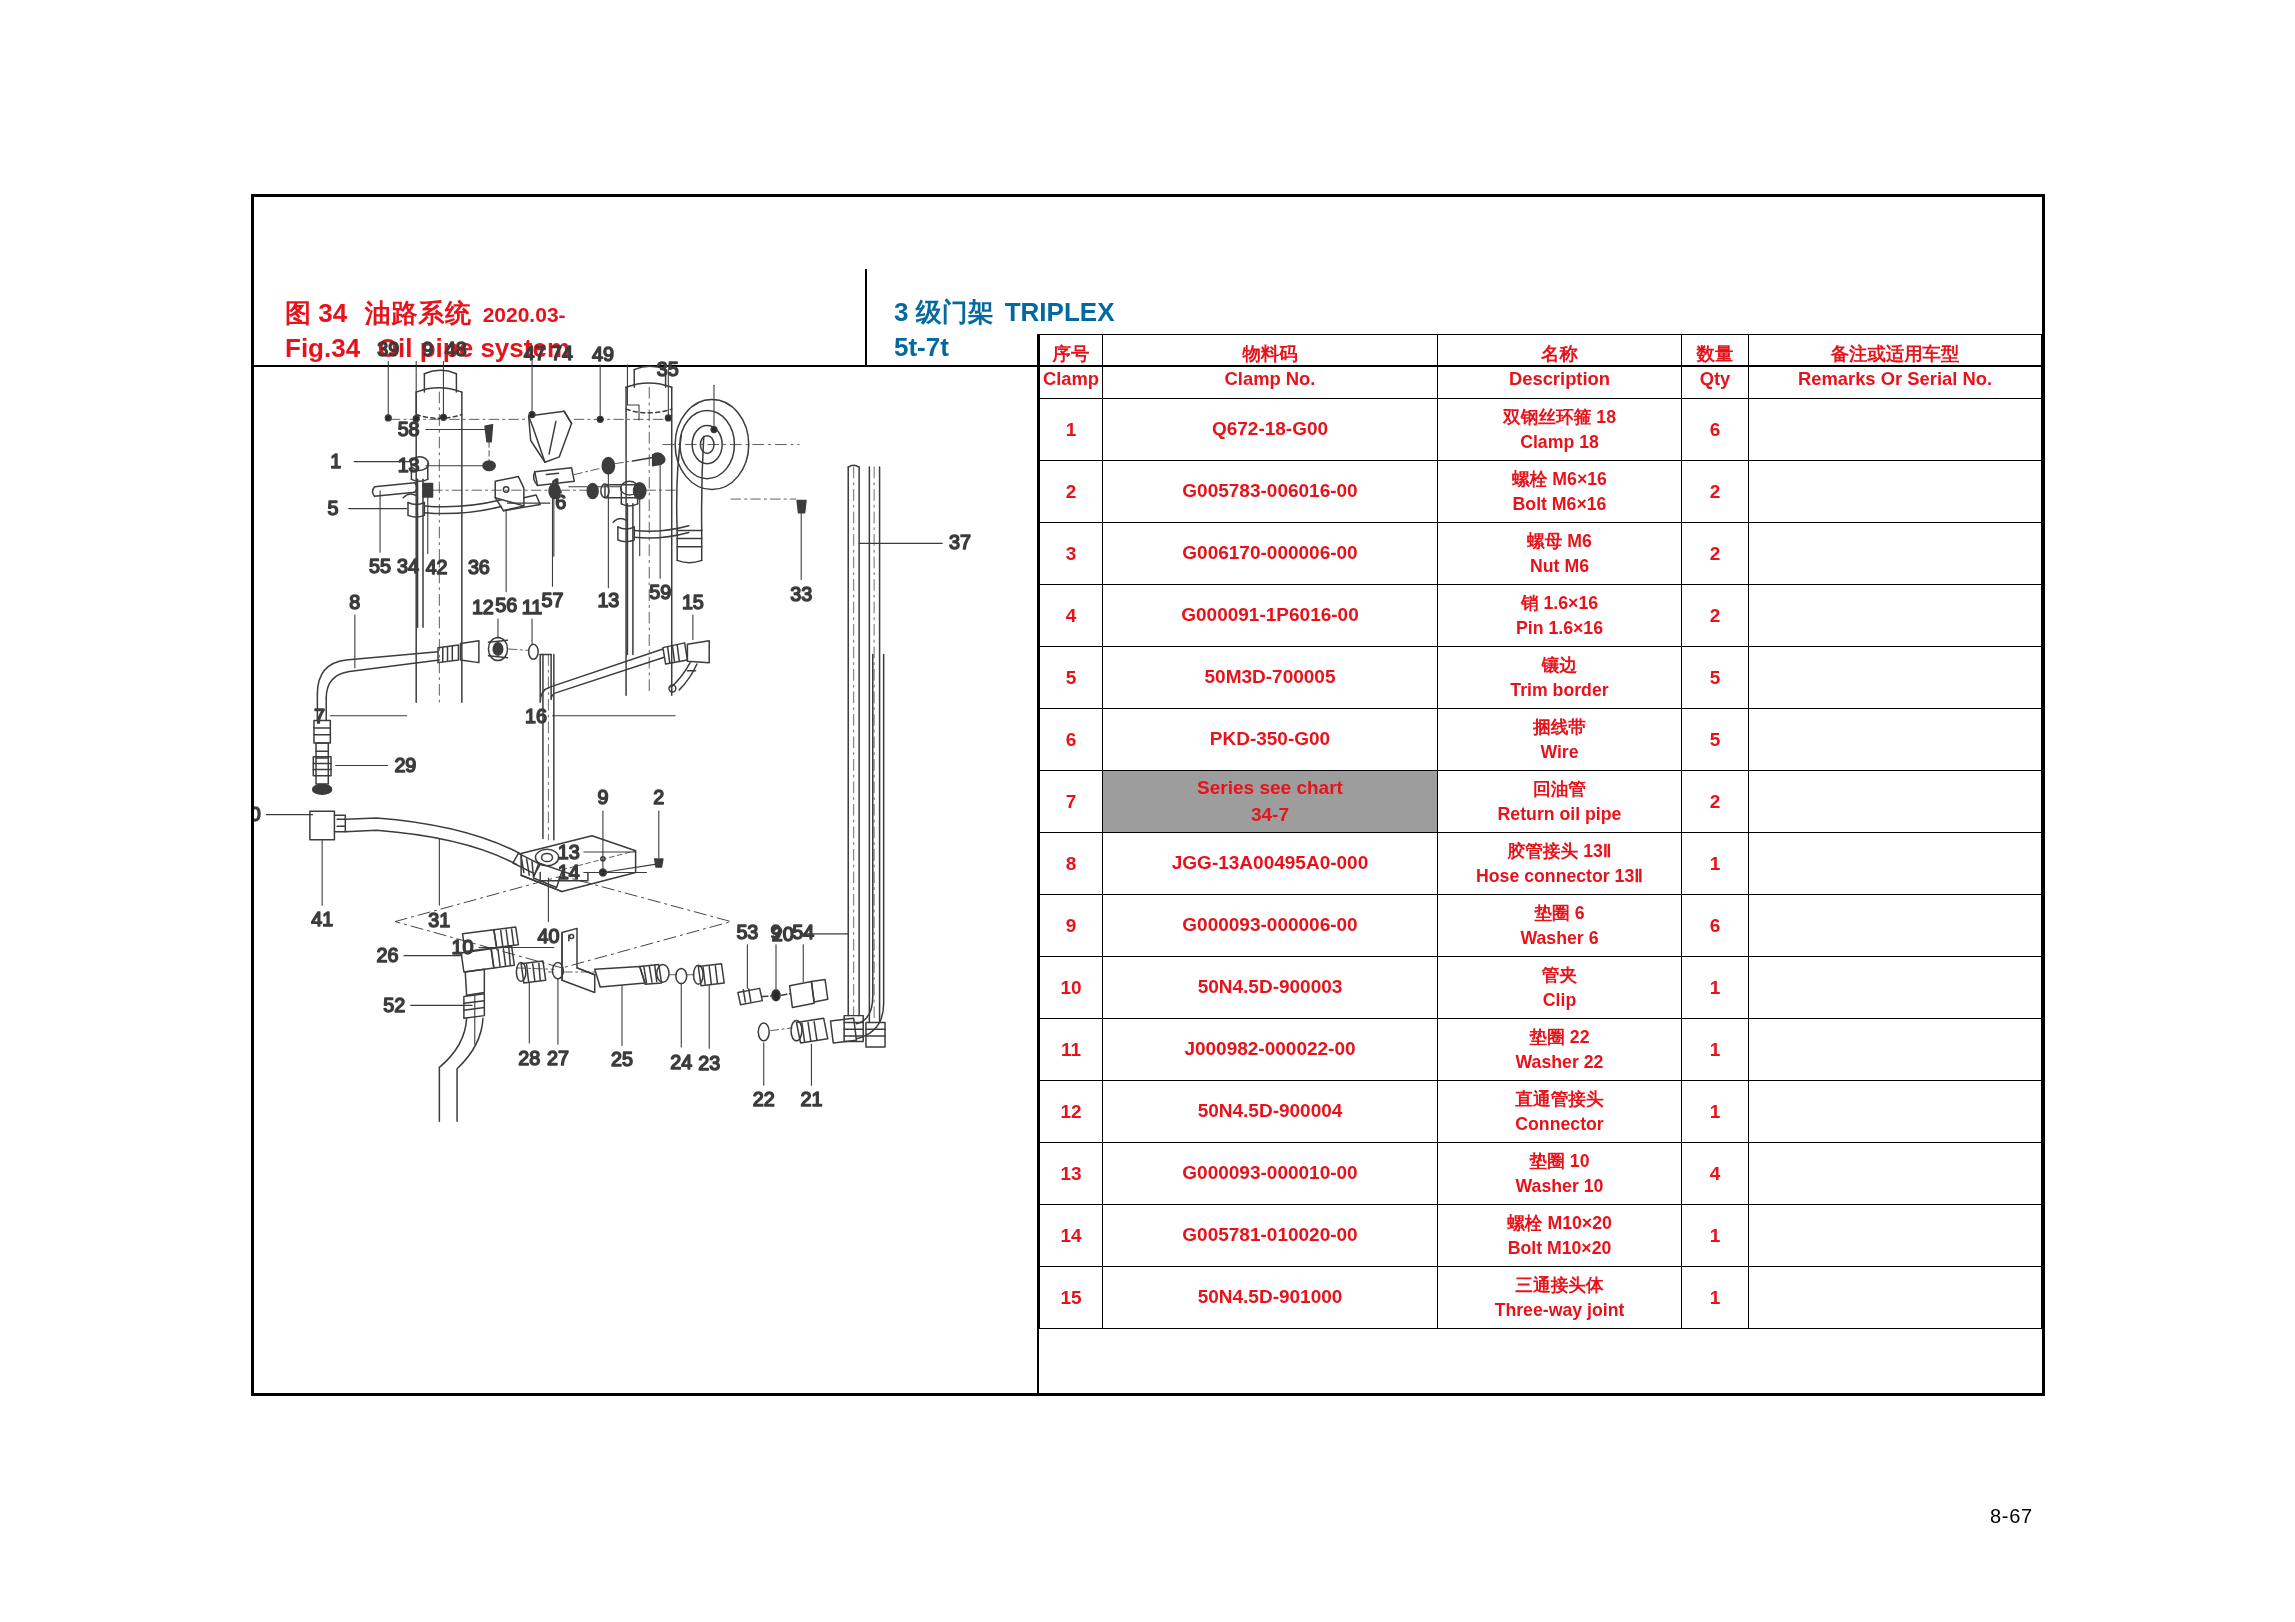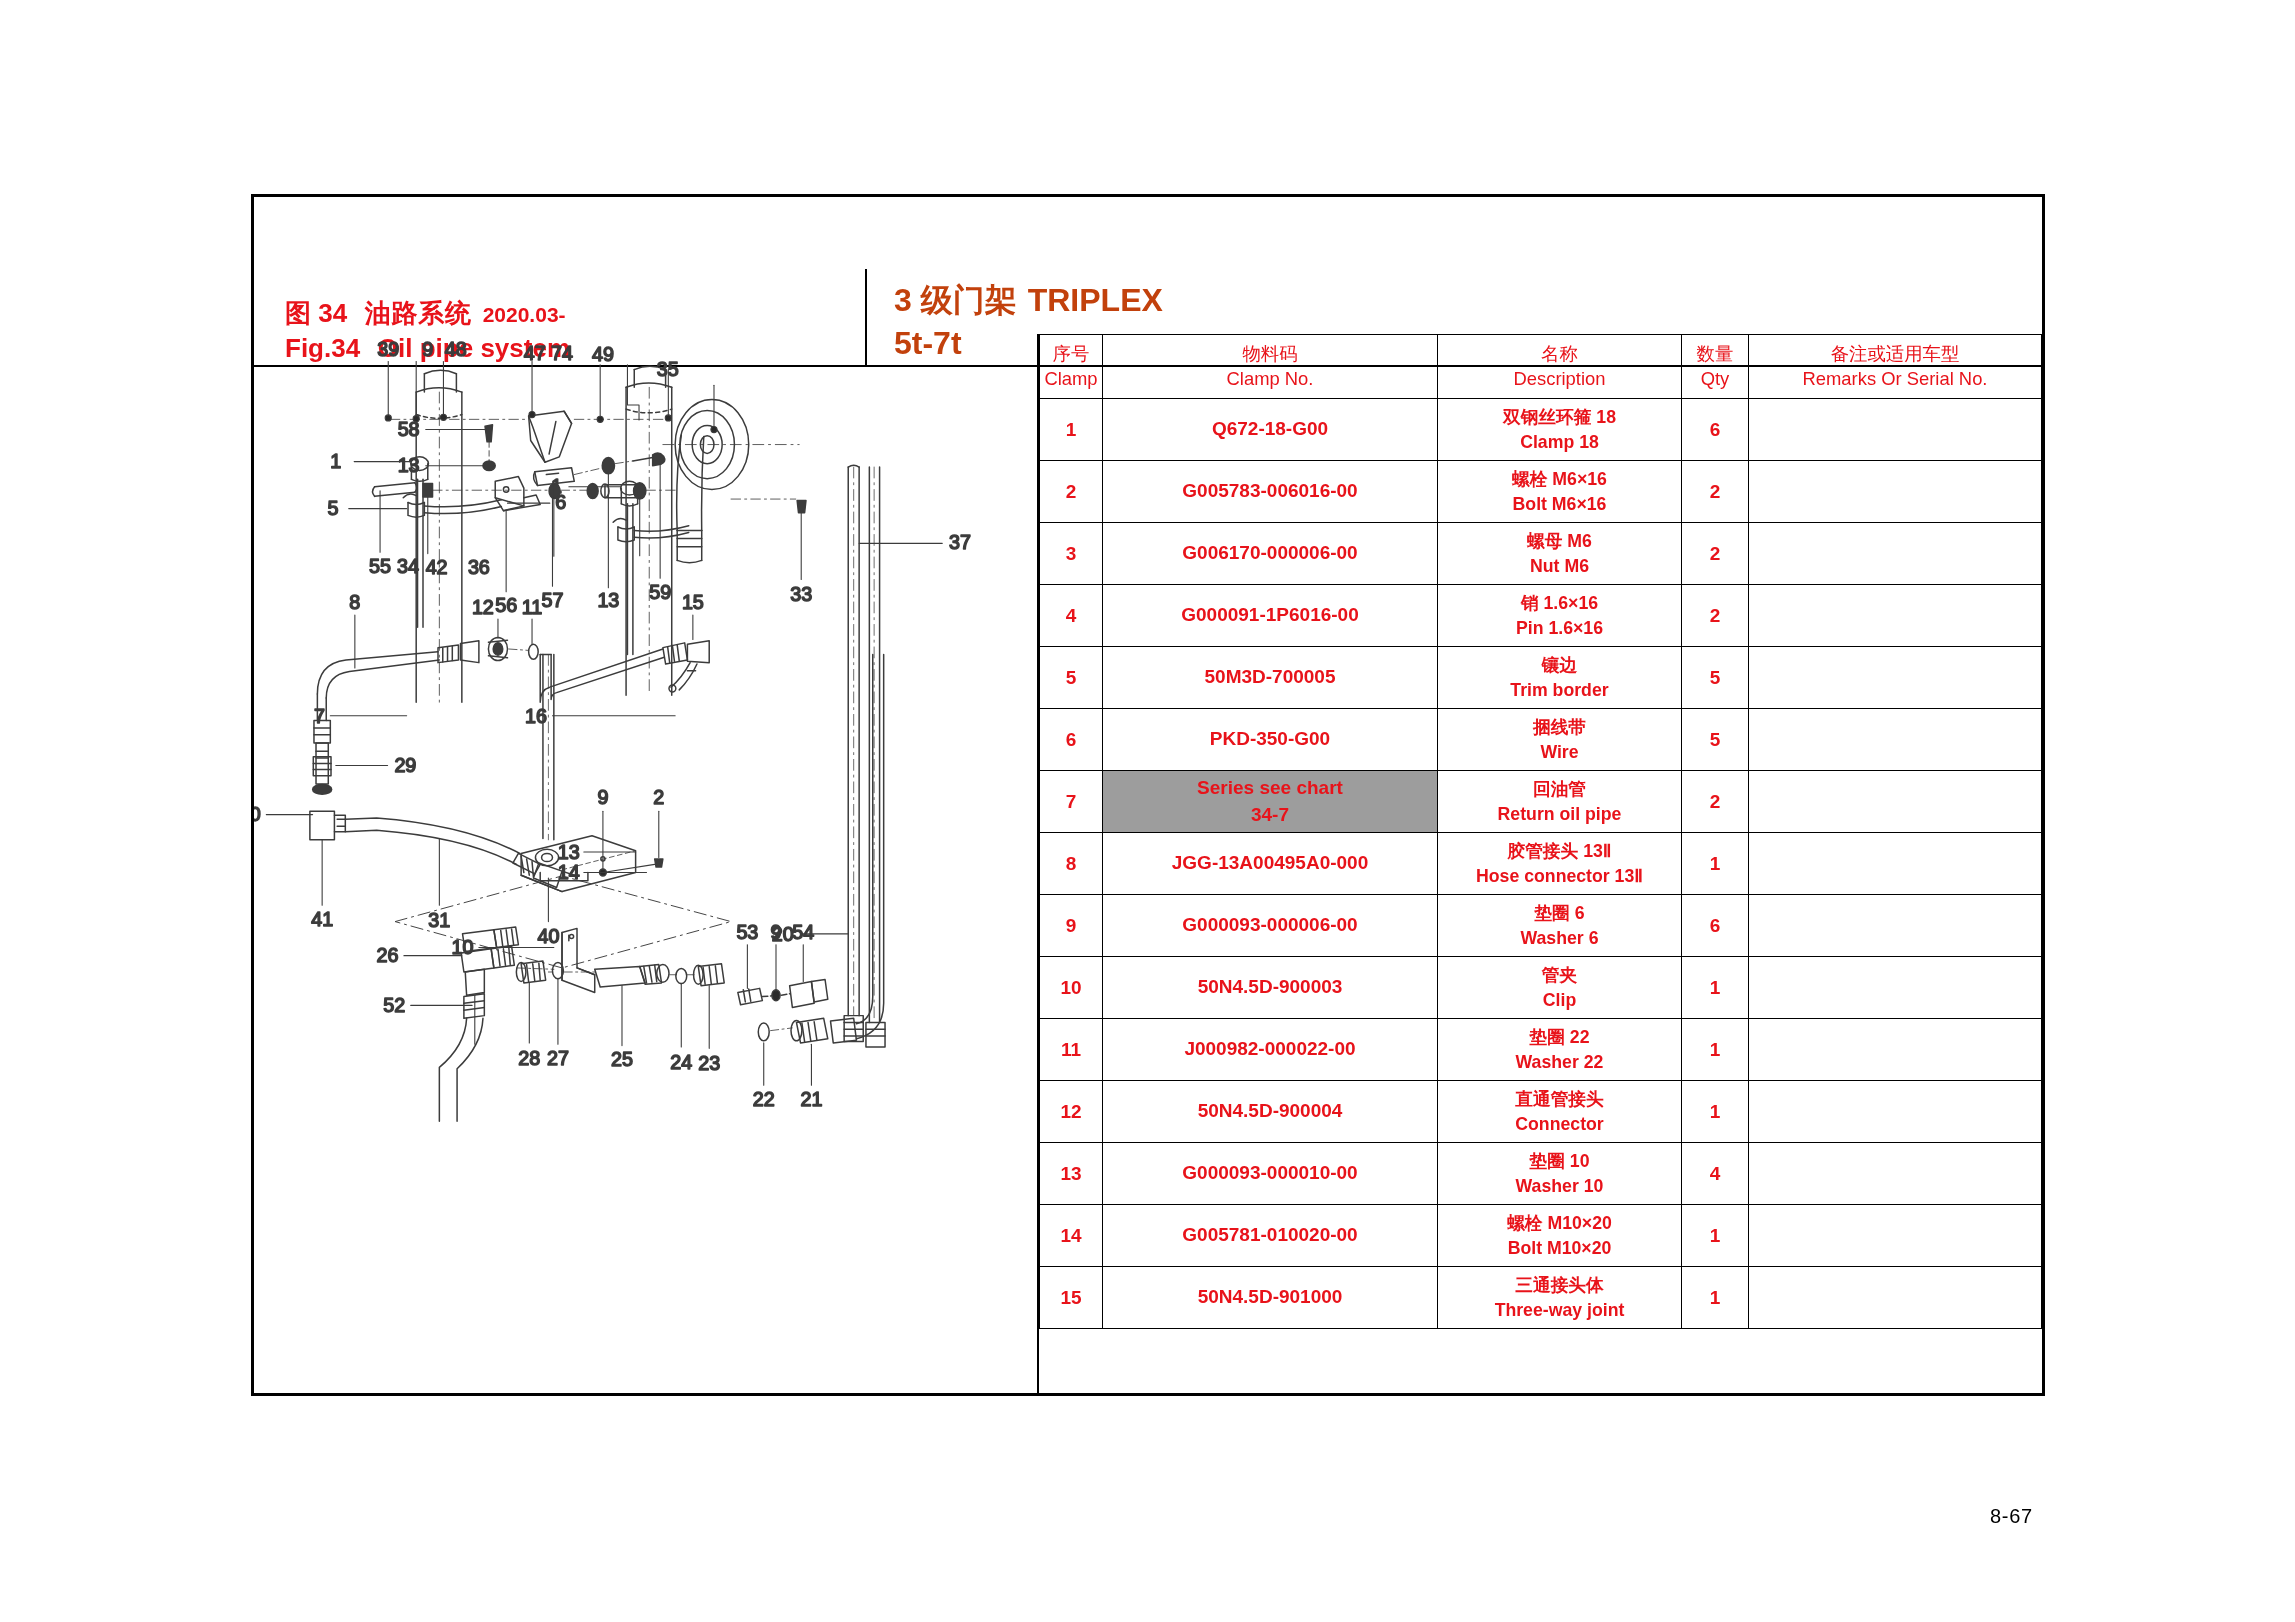--- a/index.html
+++ b/index.html
@@ -56,23 +56,23 @@
   }
   .tl-line1 { font-size: 26px; }
   .tl-line2 { font-size: 26px; }
   .fignum { font-size: 26px; }
   .cn-big { font-size: 26px; letter-spacing: 0.7px; }
   .datesm { font-size: 21px; font-weight: bold; }
   .sp-wide { display:inline-block; width: 17.7px; }
   .sp-med { display:inline-block; width: 11px; }
 
   .tr-line1, .tr-line2 {
-    color: #c2410c;
+    color: #0369a1;
     font-weight: bold;
-    font-size: 32px;
+    font-size: 26px;
     line-height: 1.34;
     white-space: nowrap;
   }
 
   
   #body-area {
     position: absolute;
     left: 0;
     top: 137px;
     right: 0;
@@ -110,21 +110,21 @@
     border: 1.4px solid #000;
     color: #e8131a;
     font-weight: bold;
     padding: 0;
     vertical-align: middle;
   }
   table.parts th {
     height: 63px;
     font-size: 18.4px;
     text-align: center;
-    font-weight: normal;
+    font-weight: bold;
   }
   th .cn, th .en {
     display: block;
     line-height: 1.32;
     white-space: nowrap;
   }
   th .cn { font-size: 18.4px; }
   th .en { font-size: 18.4px; }
 
   table.parts tbody td { height: 61px; }

